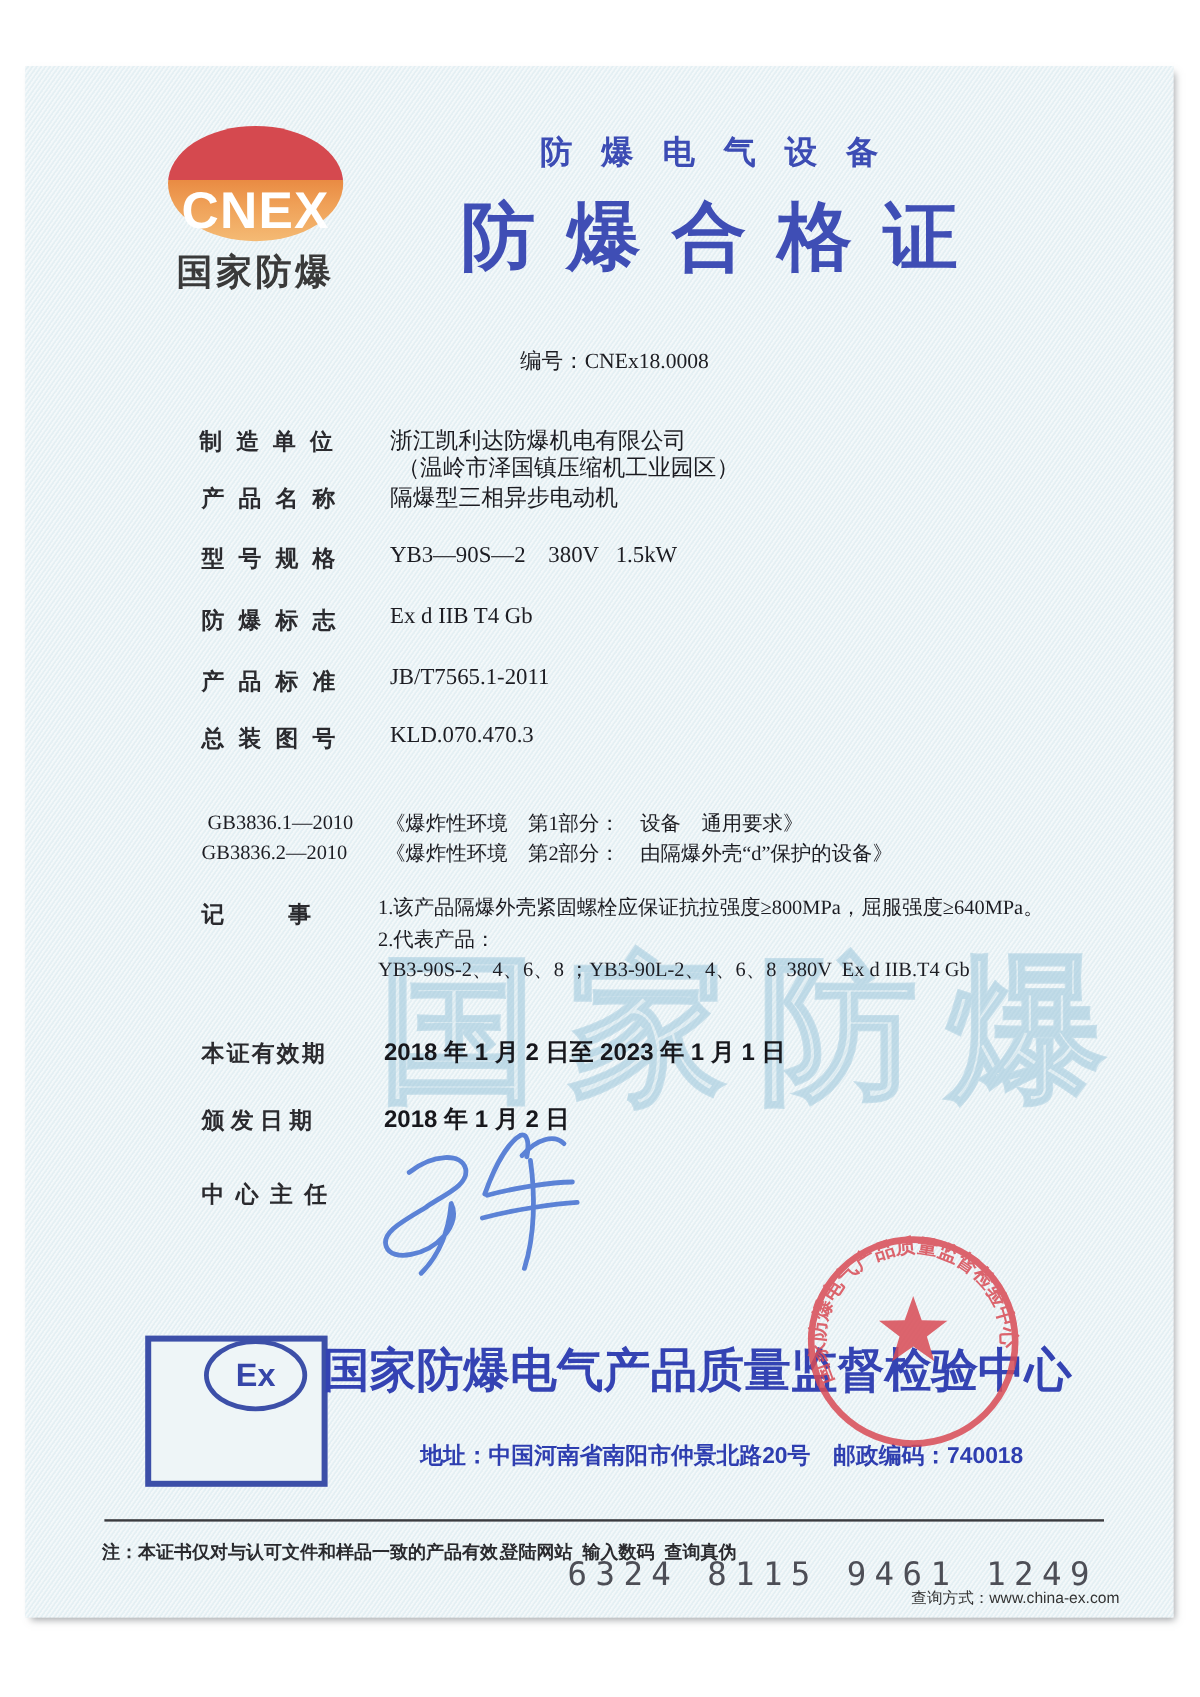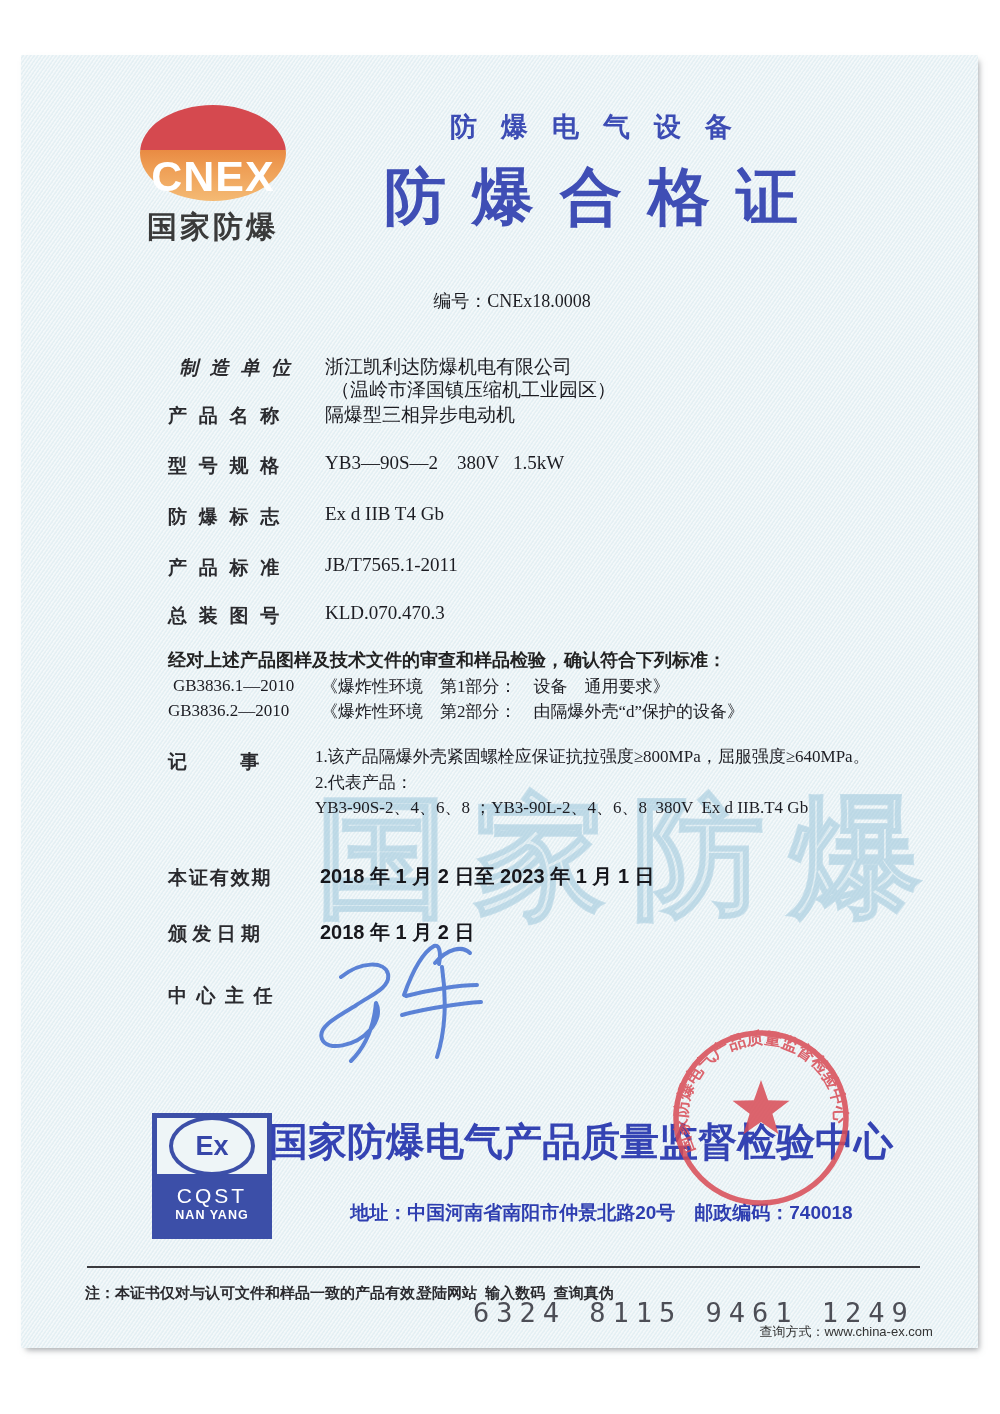--- a/index.html
+++ b/index.html
@@ -25,21 +25,21 @@
   .flabel5{font-size:19px;font-weight:600;color:#2a2a2e;letter-spacing:0.10em;white-space:pre;}
   .flabel-med{font-size:19px;font-weight:600;color:#2a2a2e;letter-spacing:0.28em;white-space:pre;}
   .val{font-family:"Liberation Serif","DejaVu Serif",serif;font-size:19px;color:#1c1c22;white-space:pre;}
   .val-sm{font-family:"Liberation Serif","DejaVu Serif",serif;font-size:17px;color:#1c1c22;white-space:pre;}
   .intro{font-size:18px;font-weight:600;color:#222;}
   .date-val{font-size:20px;font-weight:700;color:#17171c;white-space:pre;}
   
   .watermark{left:295px;top:715px;width:680px;font-size:132px;font-weight:bold;letter-spacing:26px;
     color:rgba(168,205,223,0.18);-webkit-text-stroke:2px rgba(150,195,218,0.45);z-index:0;}
   
-  .ex-box{left:131px;top:1058px;width:110px;height:116px;border:5px solid #3c4fa8;background:#eef5f7;}
+  .ex-box{left:100px;top:1058px;width:110px;height:116px;border:5px solid #3c4fa8;background:#eef5f7;padding-left:32px;}
   .ex-top{height:56px;display:flex;align-items:center;justify-content:center;}
   .ex-circle{width:78px;height:52px;border:4px solid #3c4fa8;border-radius:50%;display:flex;align-items:center;justify-content:center;}
   .ex-text{color:#3646a8;font-weight:bold;font-size:27px;}
   .ex-bottom{height:60px;background:#3c4fa8;display:flex;flex-direction:column;align-items:center;justify-content:center;}
   .cqst{color:#fff;font-size:21px;letter-spacing:3px;line-height:1.1;}
   .nanyang{color:#fff;font-size:12.5px;font-weight:bold;letter-spacing:1px;line-height:1.3;}
   .org-name{left:248px;top:1060px;width:680px;font-size:39px;font-weight:bold;color:#3443b3;
     font-family:"DejaVu Serif","Liberation Serif",serif;white-space:nowrap;z-index:2;}
   .org-line{font-size:19px;font-weight:bold;color:#2e3eb0;white-space:pre;z-index:2;}
   
@@ -63,40 +63,39 @@
   <div class="abs logo-ellipse">
     <span class="logo-text">CNEX</span>
   </div>
   <div class="abs logo-caption">国家防爆</div>
   <div class="abs subtitle">防爆电气设备</div>
   <div class="abs title">防爆合格证</div>
   <div class="abs cert-no">
     <span>编号：</span><span class="no-val">CNEx18.0008</span>
   </div>
 
-  <div class="abs flabel" style="left:158px;top:300px;font-style:italic;">制造单位</div>
+  <div class="abs flabel" style="left:145px;top:300px;">制造单位</div>
   <div class="abs val" style="left:304px;top:299px;">浙江凯利达防爆机电有限公司</div>
   <div class="abs val" style="left:310px;top:322px;">（温岭市泽国镇压缩机工业园区）</div>
 
   <div class="abs flabel" style="left:147px;top:348px;">产品名称</div>
   <div class="abs val" style="left:304px;top:347px;">隔爆型三相异步电动机</div>
 
   <div class="abs flabel" style="left:147px;top:398px;">型号规格</div>
   <div class="abs val" style="left:304px;top:397px;">YB3—90S—2    380V   1.5kW</div>
 
   <div class="abs flabel" style="left:147px;top:449px;">防爆标志</div>
   <div class="abs val" style="left:304px;top:448px;">Ex d IIB T4 Gb</div>
 
   <div class="abs flabel" style="left:147px;top:500px;">产品标准</div>
   <div class="abs val" style="left:304px;top:499px;">JB/T7565.1-2011</div>
 
   <div class="abs flabel" style="left:147px;top:548px;">总装图号</div>
   <div class="abs val" style="left:304px;top:547px;">KLD.070.470.3</div>
 
-  <div class="abs intro" style="left:147px;top:593px;">经对上述产品图样及技术文件的审查和样品检验，确认符合下列标准：</div>
   <div class="abs val-sm" style="left:152px;top:621px;">GB3836.1—2010</div>
   <div class="abs val-sm" style="left:300px;top:620px;">《爆炸性环境　第1部分：　设备　通用要求》</div>
   <div class="abs val-sm" style="left:147px;top:646px;">GB3836.2—2010</div>
   <div class="abs val-sm" style="left:300px;top:645px;">《爆炸性环境　第2部分：　由隔爆外壳“d”保护的设备》</div>
 
   <div class="abs flabel-med" style="left:147px;top:694px;letter-spacing:0.9em;">记　事</div>
   <div class="abs val-sm" style="left:294px;top:690px;">1.该产品隔爆外壳紧固螺栓应保证抗拉强度≥800MPa，屈服强度≥640MPa。</div>
   <div class="abs val-sm" style="left:294px;top:716px;">2.代表产品：</div>
   <div class="abs val-sm" style="left:294px;top:741px;">YB3-90S-2、4、6、8 ；YB3-90L-2、4、6、8  380V  Ex d IIB.T4 Gb</div>
 
@@ -117,24 +116,20 @@
       <path d="M 135,34 C 139,62 139,96 130,124"></path>
     </g>
   </svg>
 
   <div class="abs ex-box">
     <div class="ex-top">
       <div class="ex-circle">
         <span class="ex-text">Ex</span>
       </div>
     </div>
-    <div class="ex-bottom">
-      <span class="cqst">CQST</span>
-      <span class="nanyang">NAN YANG</span>
-    </div>
   </div>
 
   <div class="abs org-name">国家防爆电气产品质量监督检验中心</div>
 
   <div class="abs org-line" style="left:308px;top:1123px;">
     <span>地址：</span><span>中国河南省南阳市仲景北路20号</span><span>　</span><span>邮政编码：</span><span>740018</span>
   </div>
 
 
   <svg class="abs stamp" viewBox="0 0 200 200">

